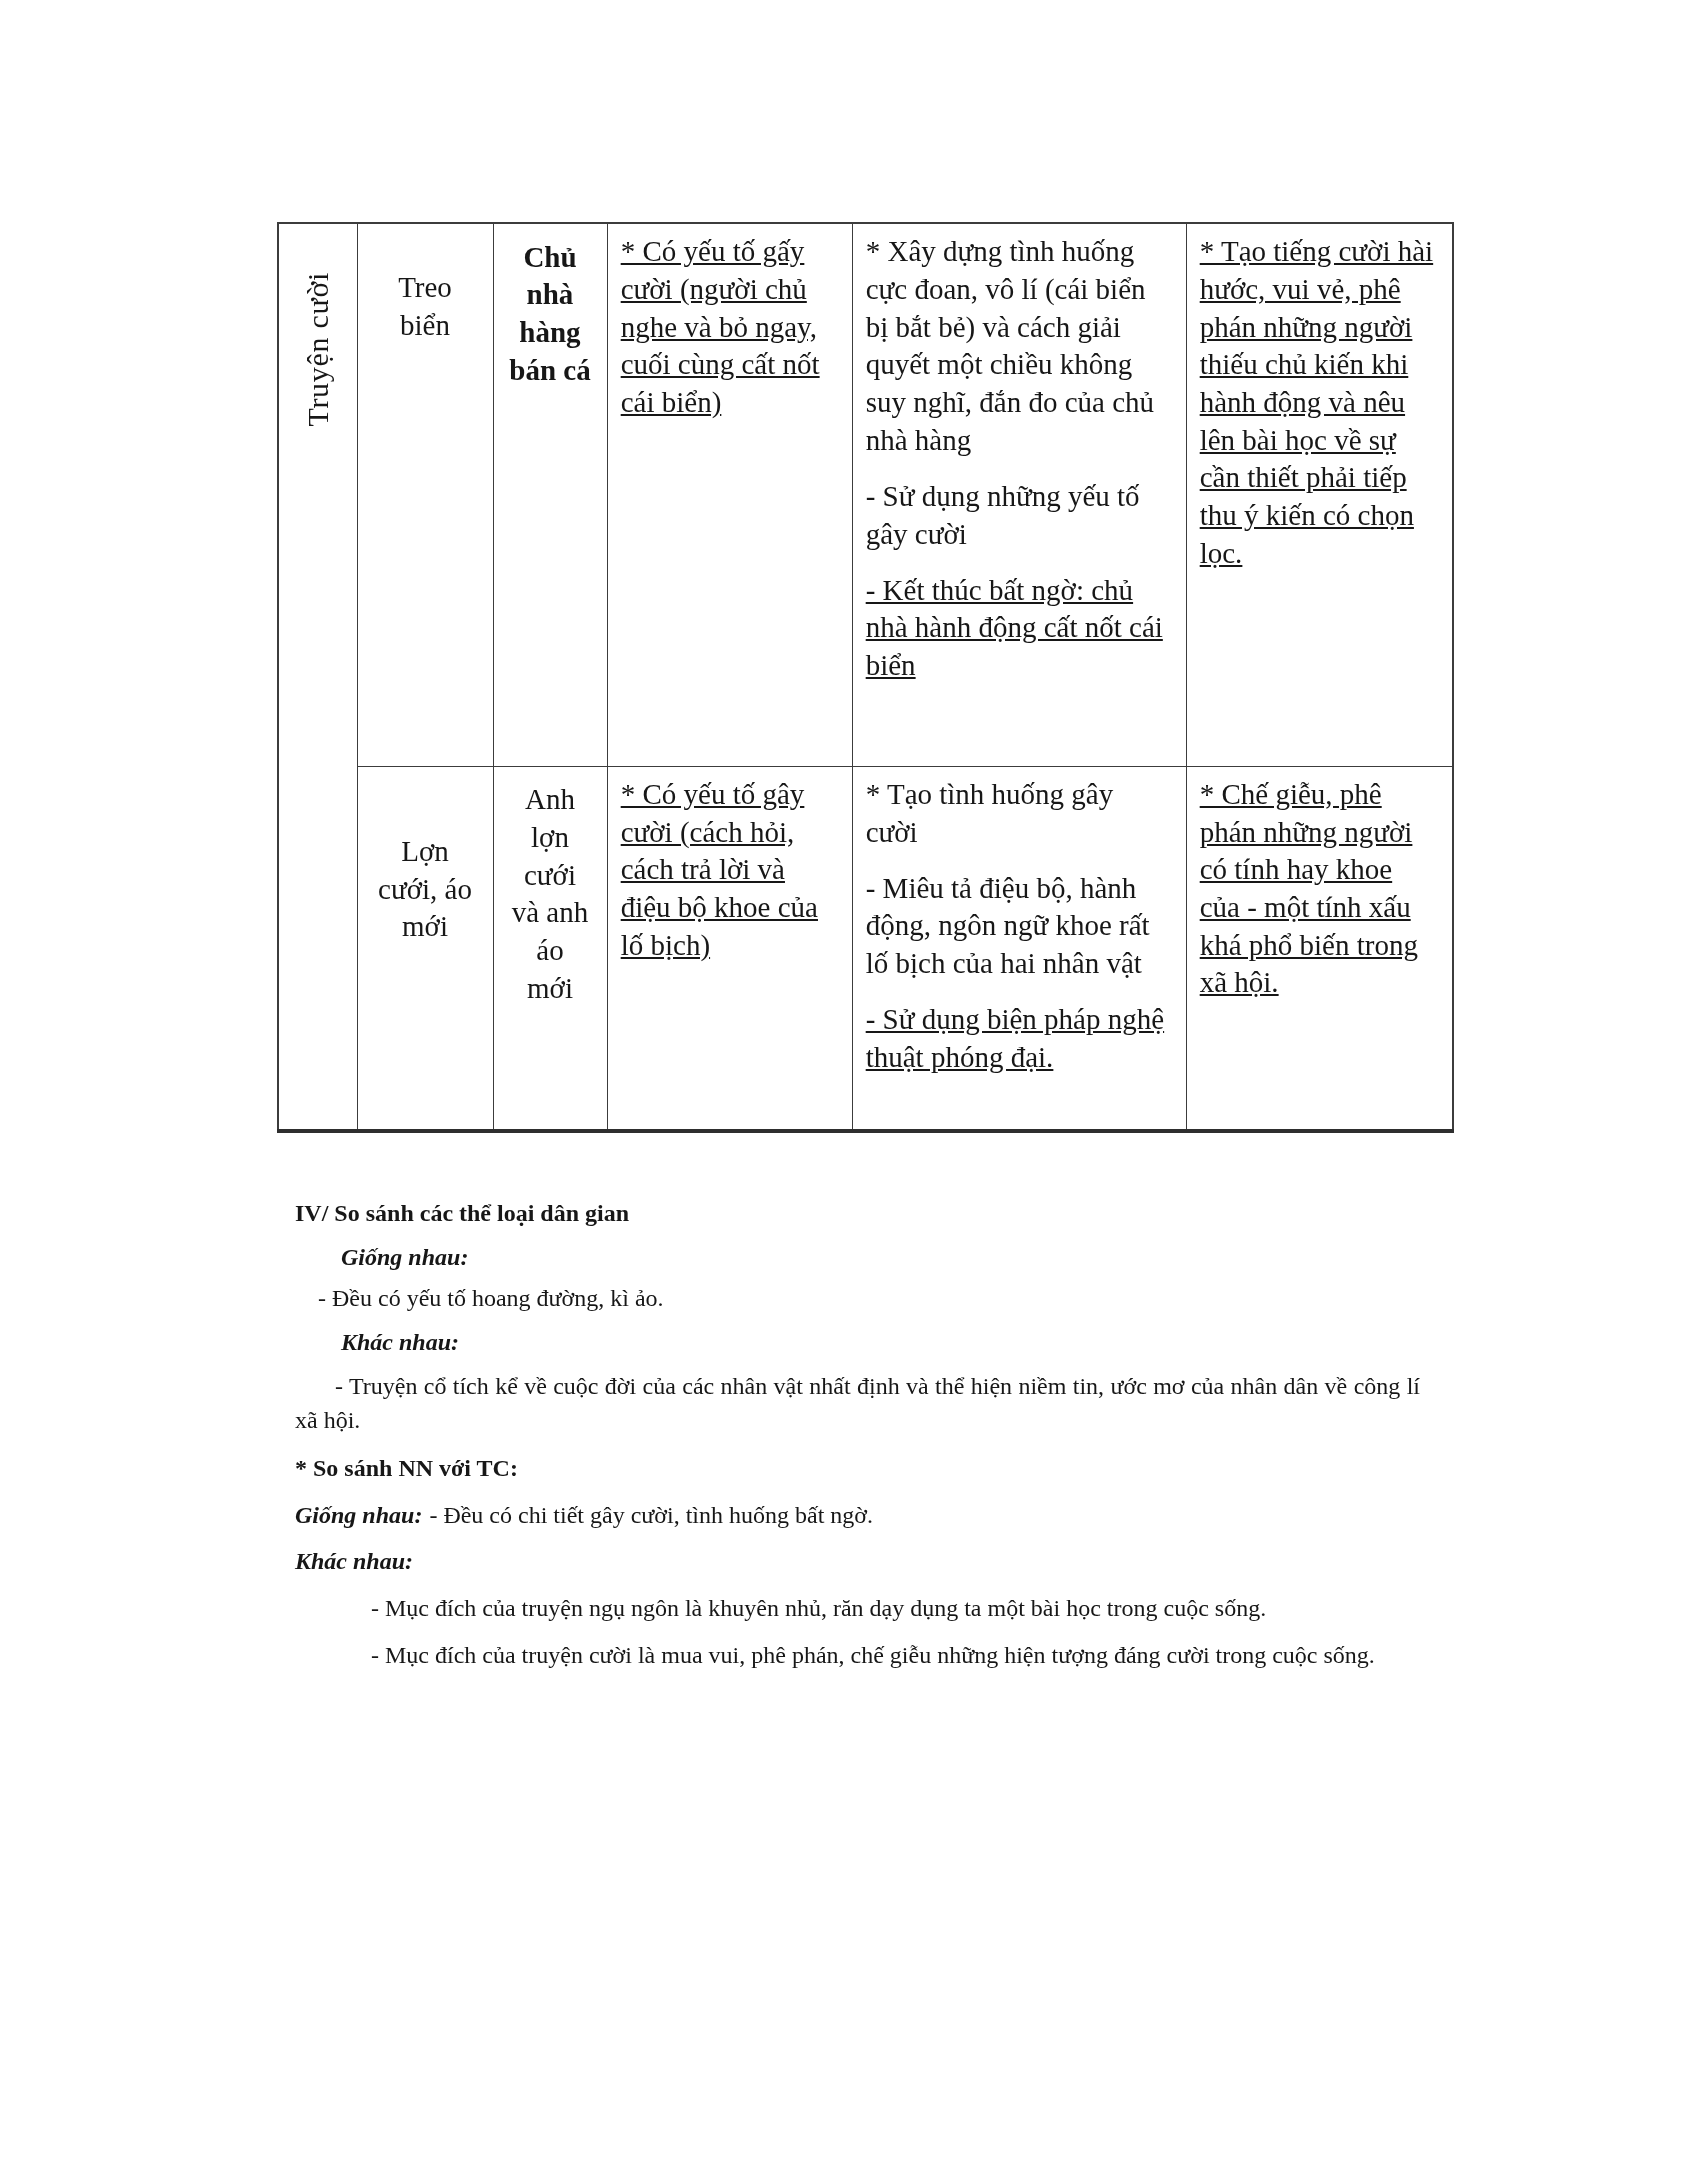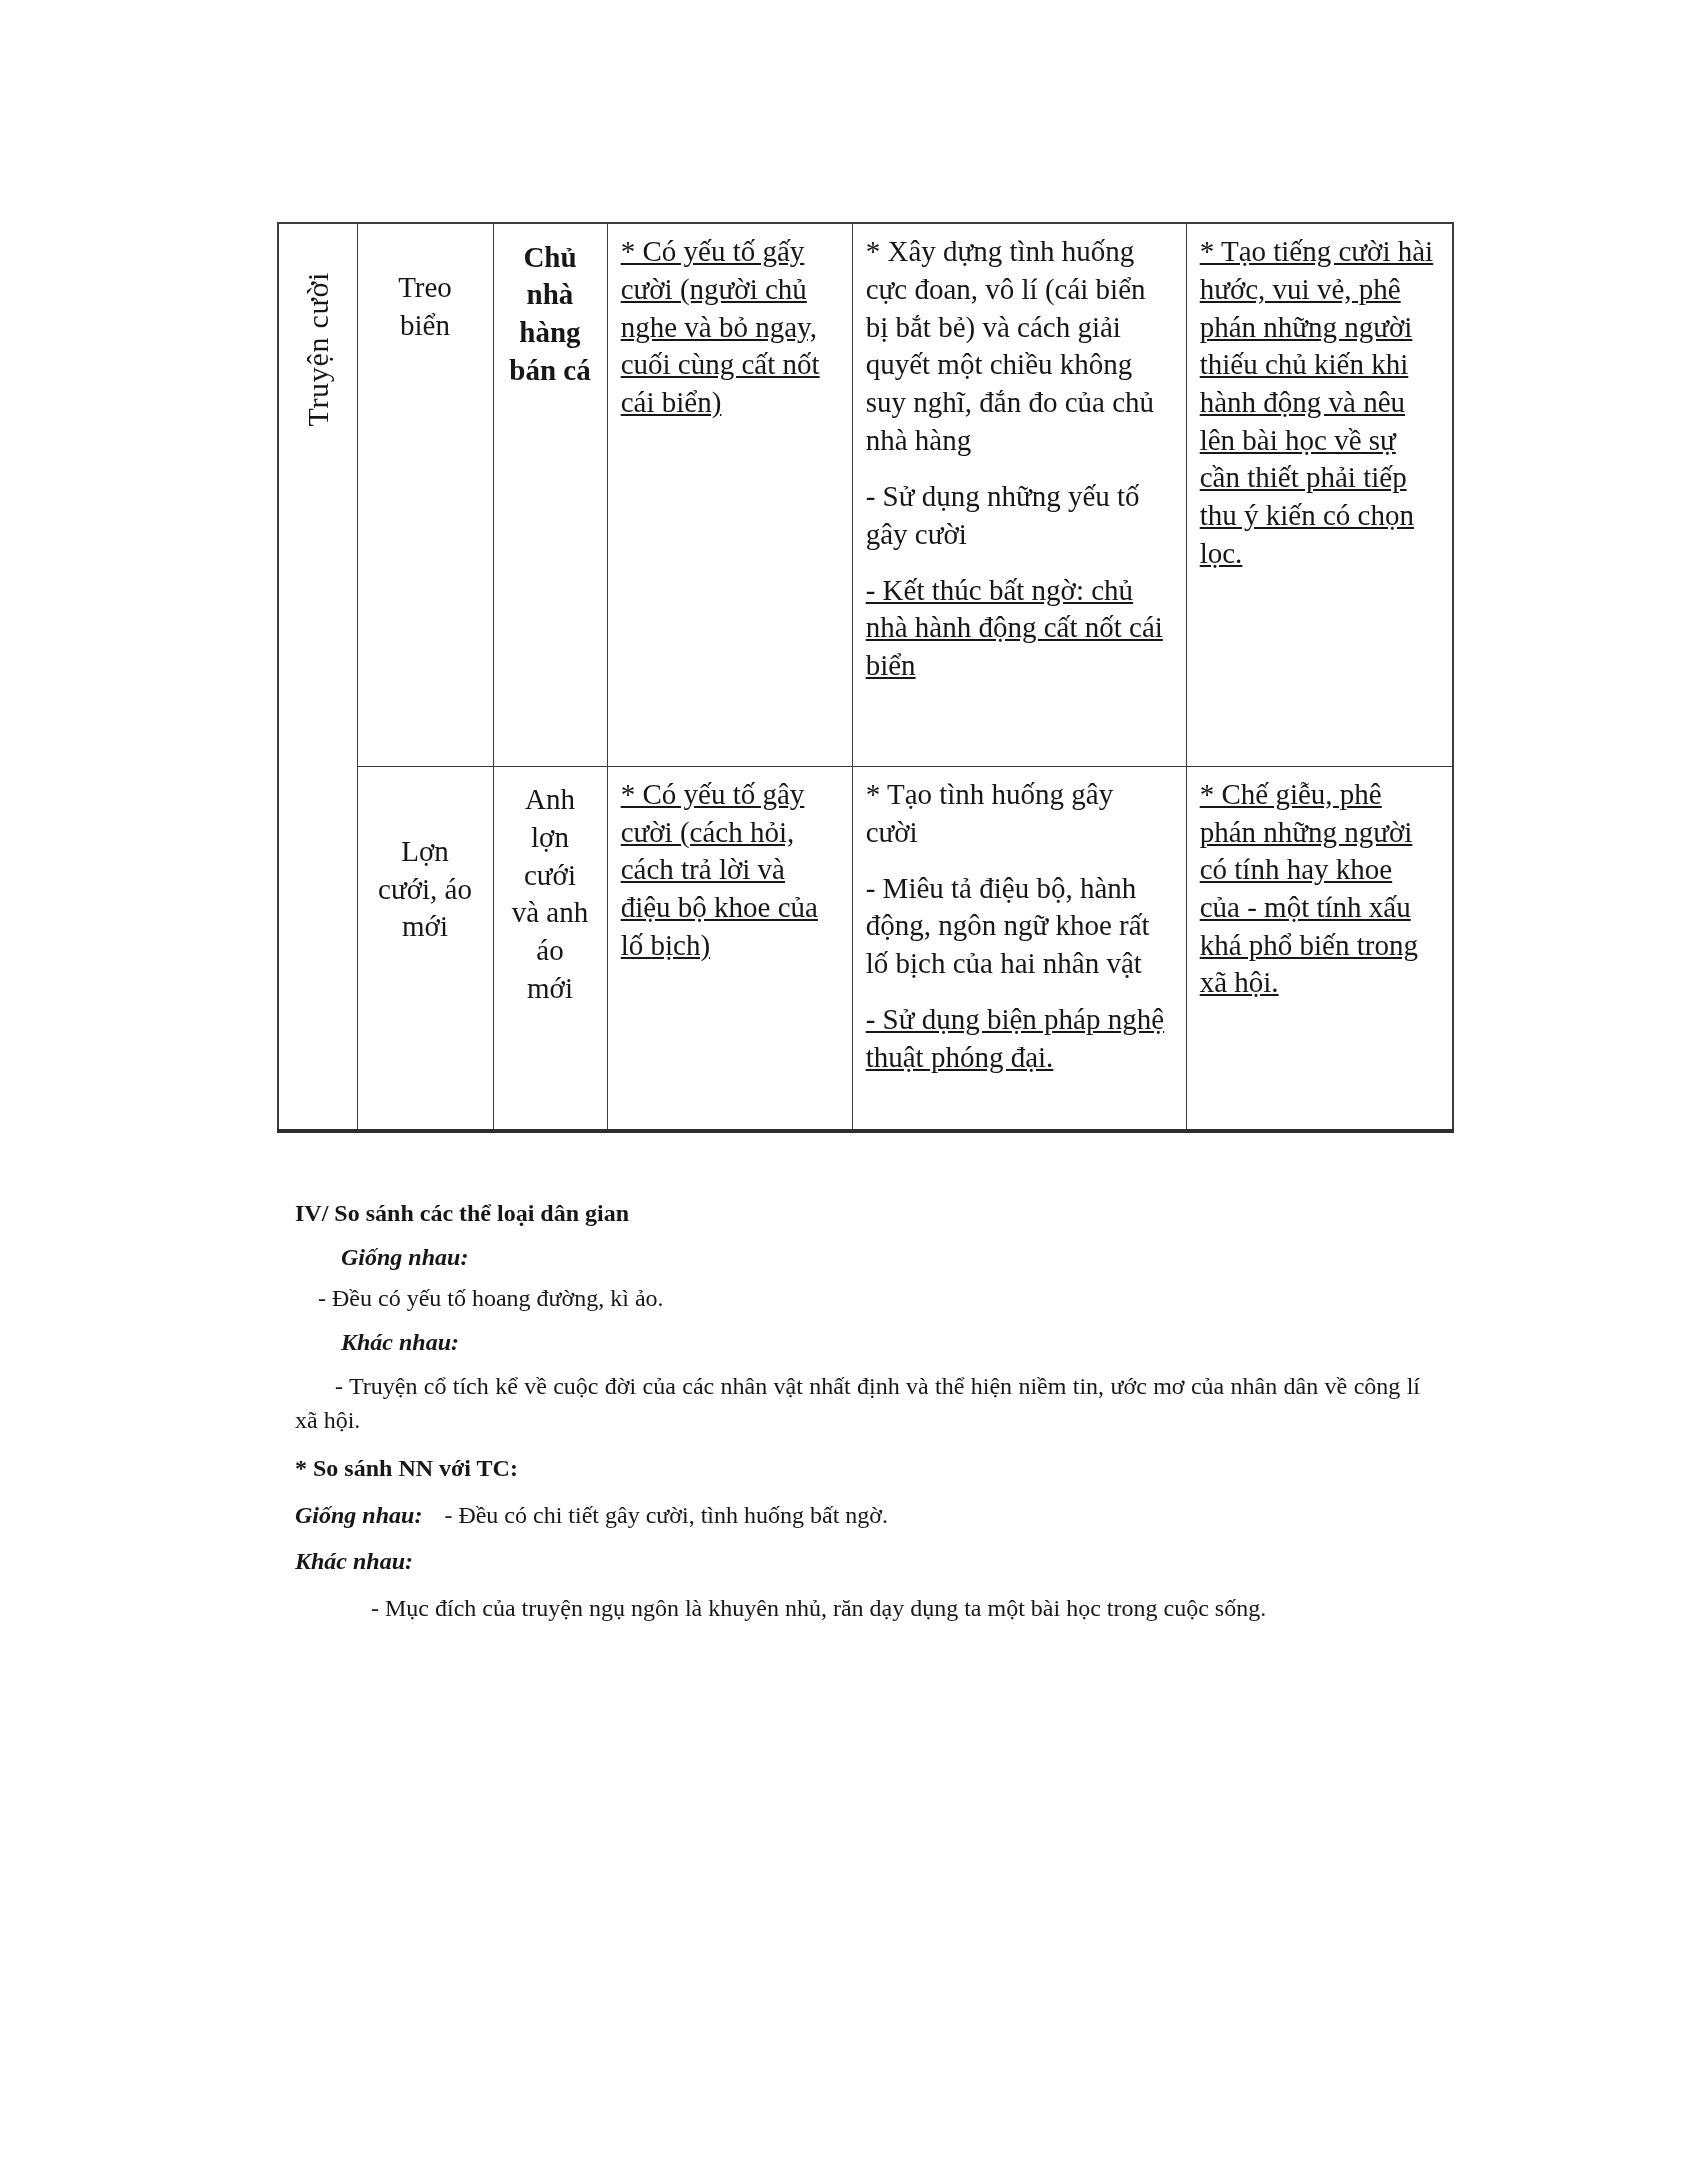--- a/index.html
+++ b/index.html
@@ -71,21 +71,21 @@
   }
   .bodytext p { margin: 0; }
   .h-main   { font-weight: bold; }
   .h-sub    { font-weight: bold; margin-left: 76px !important; margin-top: 8px !important; }
   .lbl-ind  { font-weight: bold; font-style: italic; margin-left: 46px !important; margin-top: 10.6px !important; }
   .item     { margin-left: 23px !important; margin-top: 6.6px !important; }
   .para     { text-indent: 40px; text-align: justify; margin-top: 10.6px !important; }
   .h-star   { font-weight: bold; margin-top: 14.6px !important; }
   .line-mix { margin-top: 13.2px !important; }
   .lbl-inline { font-weight: bold; font-style: italic; }
-  .mix-rest { margin-left: 16px; }
+  .mix-rest { margin-left: 1px; }
   .lbl-flat { font-weight: bold; font-style: italic; margin-top: 13.2px !important; }
   .para2    { text-indent: 76px; text-align: justify; margin-top: 13.2px !important; }
 </style>
 </head>
 <body>
 
 <div class="page">
   <div class="content">
 
     <table class="genre-table">
@@ -168,17 +168,18 @@
       <p class="h-star">* So sánh NN với TC:</p>
 
       <p class="line-mix">
         <span class="lbl-inline">Giống nhau:</span>
         <span class="mix-rest">- Đều có chi tiết gây cười, tình huống bất ngờ.</span>
       </p>
 
       <p class="lbl-flat">Khác nhau:</p>
 
       <p class="para2">- Mục đích của truyện ngụ ngôn là khuyên nhủ, răn dạy dụng ta một bài học trong cuộc sống.</p>
+      <p class="para2">- Mục đích của truyện cười là mua vui, phê phán, chế giễu những hiện tượng đáng cười trong cuộc sống.</p>
     </div>
 
   </div>
 </div>
 
 
 </body></html>

